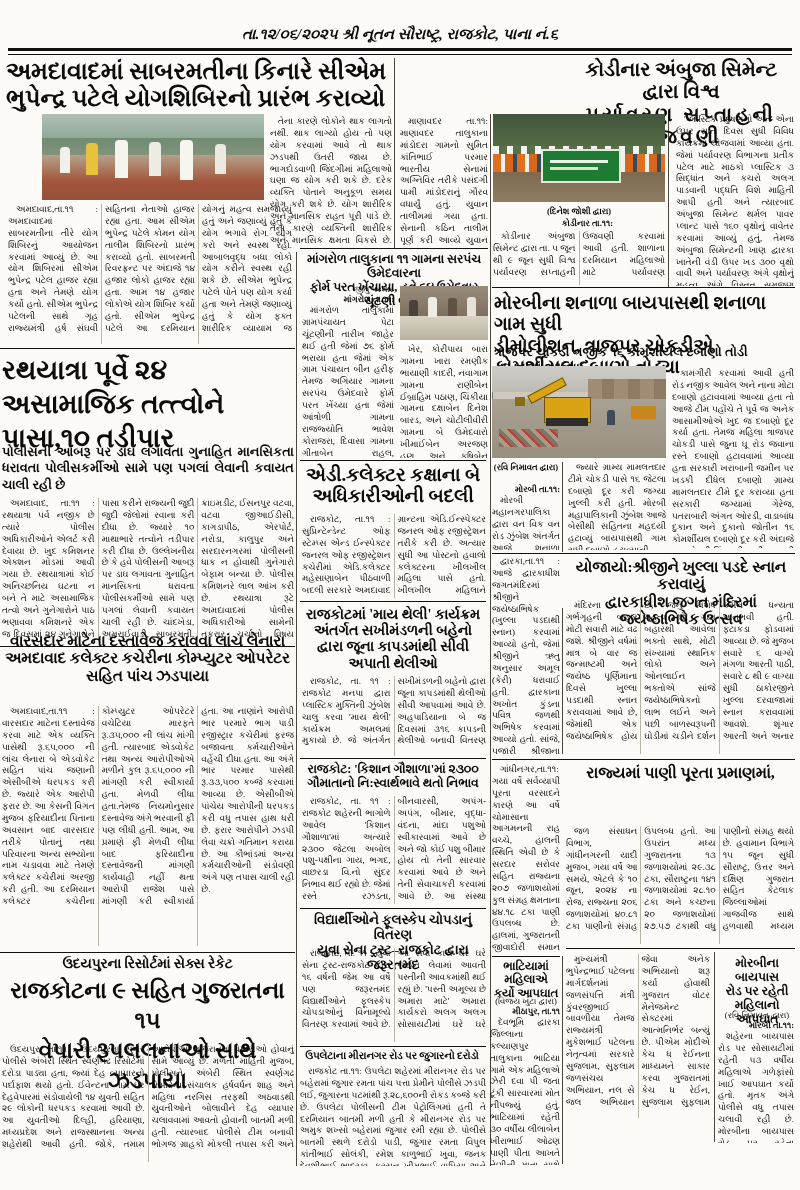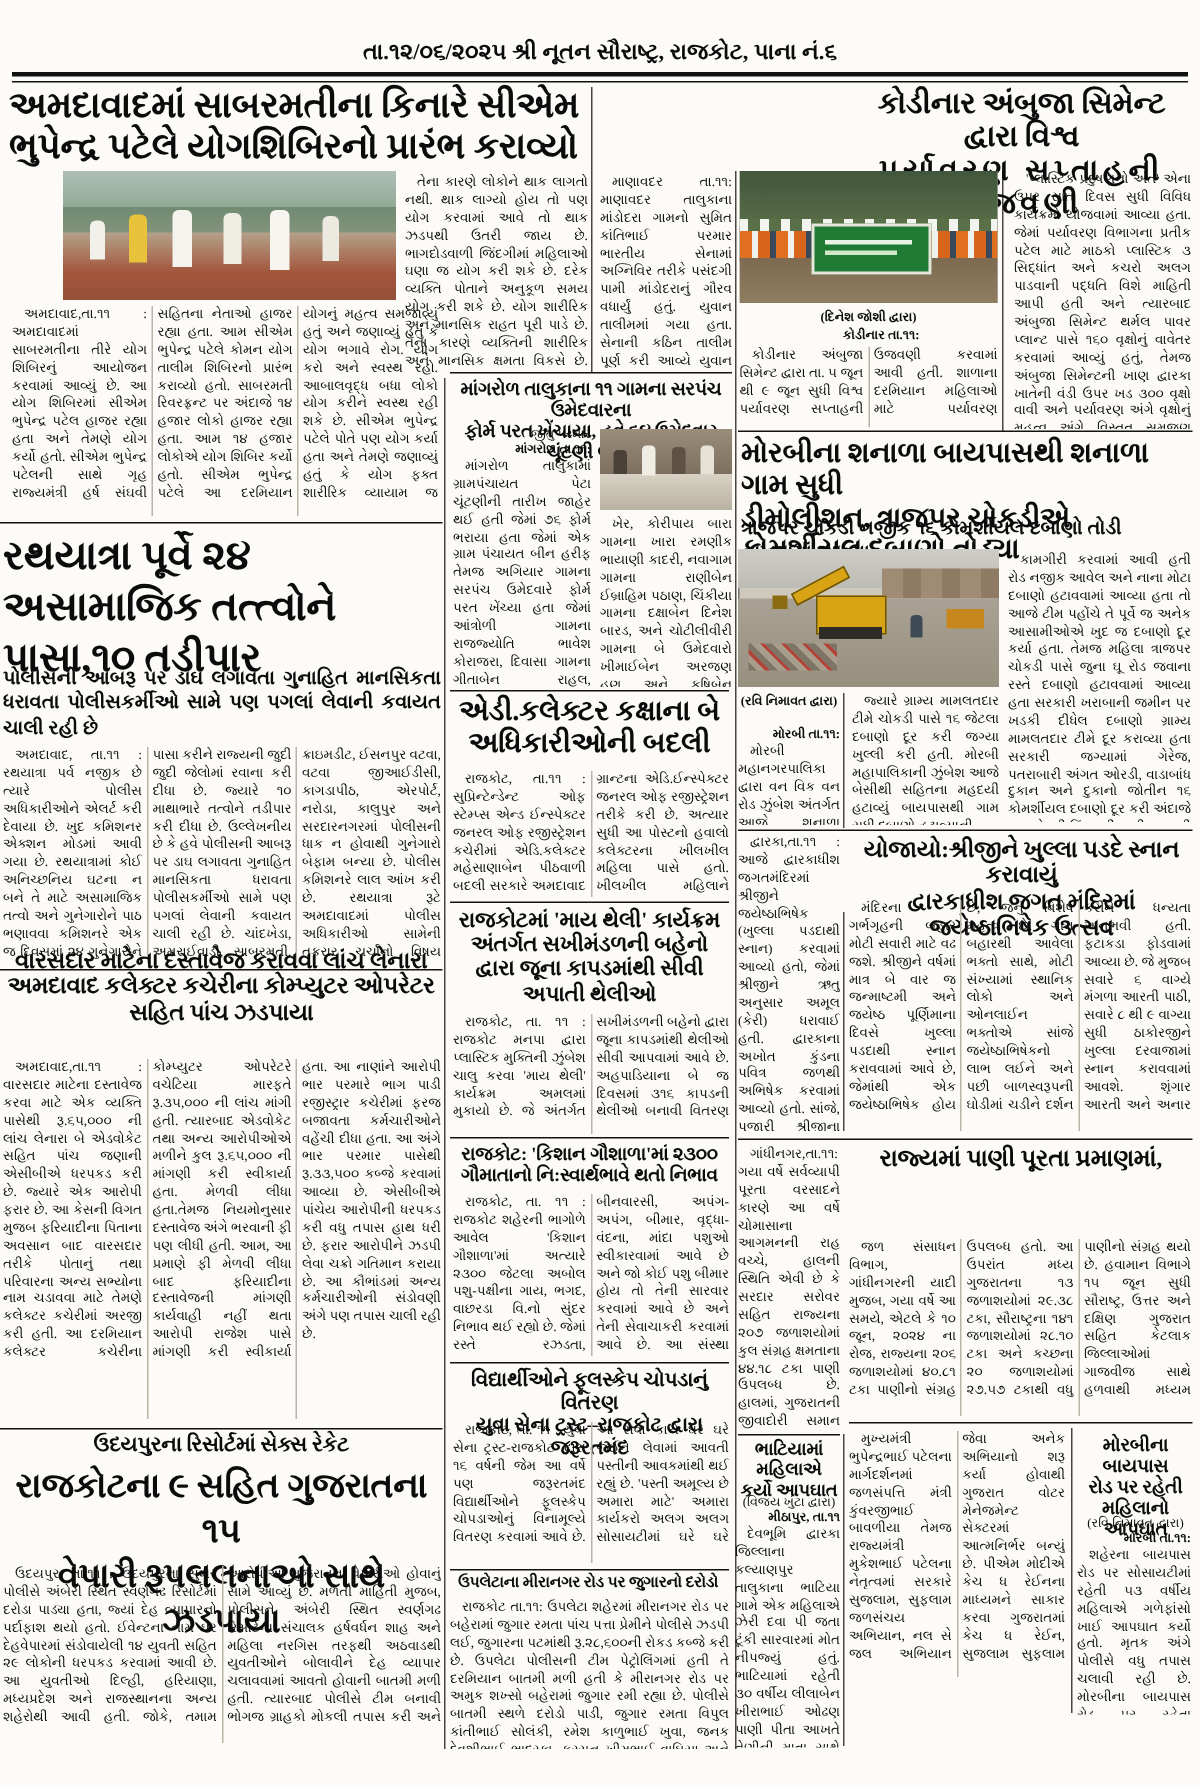--- a/index.html
+++ b/index.html
@@ -18,21 +18,21 @@
   .dl{font-size:8.5px;font-weight:bold;text-align:right;line-height:1.2;overflow:hidden;}
   .photo{position:absolute;overflow:hidden;background:#cfc9bd;box-shadow:0 0 0 1px #777 inset;}
   .ph-layer{position:absolute;}
   .sub{font-weight:bold;line-height:1.25;}
 </style>
 </head>
 <body>
 
 <div class="page">
 
-  <div class="abs center" style="left:0;top:26px;width:800px;font-size:15px;font-weight:bold;">તા.૧૨/૦૬/૨૦૨૫ શ્રી નૂતન સૌરાષ્ટ્ર, રાજકોટ, પાના નં.૬</div>
+  <div class="abs center" style="left:0;top:26px;width:800px;font-size:15px;font-weight:bold;font-style:italic;">તા.૧૨/૦૬/૨૦૨૫ શ્રી નૂતન સૌરાષ્ટ્ર, રાજકોટ, પાના નં.૬</div>
   <div class="abs" style="left:8px;top:48px;width:784px;height:3px;background:#111;"></div>
   <div class="abs" style="left:8px;top:54px;width:784px;height:1px;background:#111;"></div>
 
   <div class="vr" style="left:394px;top:58px;height:190px;"></div>
   <div class="vr" style="left:490px;top:114px;height:1052px;"></div>
   <div class="vr" style="left:296px;top:252px;height:914px;"></div>
   <div class="vr" style="left:668px;top:114px;height:174px;"></div>
   <div class="vr" style="left:562px;top:462px;height:90px;"></div>
   <div class="vr" style="left:562px;top:608px;height:146px;"></div>
   <div class="vr" style="left:562px;top:956px;height:208px;"></div>

